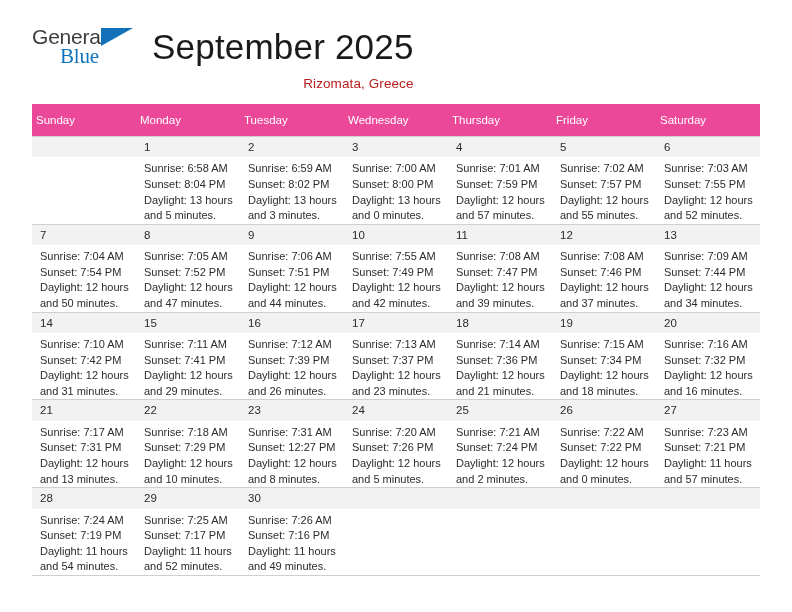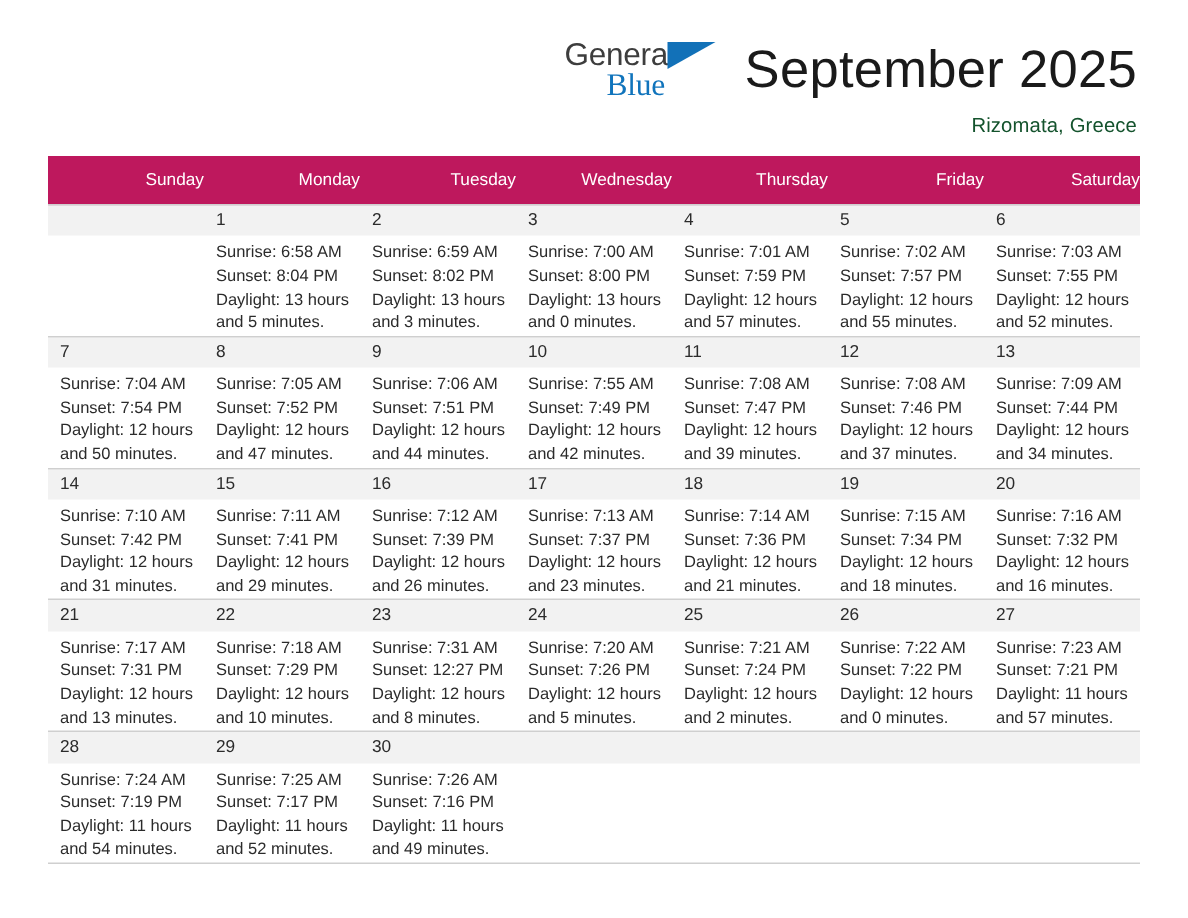--- a/index.html
+++ b/index.html
@@ -17,21 +17,21 @@
   .page {
     position: relative;
     width: 792px;
     height: 612px;
     box-sizing: border-box;
   }
 
   
   .header {
     display: flex;
-    justify-content: flex-end;
+    justify-content: flex-start;
     align-items: flex-start;
     padding: 26px 34px 0 32px;
     box-sizing: border-box;
     height: 104px;
   }
   .logo {
     position: relative;
     width: 120px;
     height: 52px;
     line-height: 1;
@@ -72,40 +72,40 @@
   .cal-title {
     font-size: 35px;
     font-weight: normal;
     color: #1a1a1a;
     letter-spacing: 0.2px;
     line-height: 1.1;
   }
   .cal-subtitle {
     margin-top: 9px;
     font-size: 13.5px;
-    color: #14532d;
+    color: #b91c1c;
     letter-spacing: 0.1px;
   }
 
   
   .cal-wrap {
     padding: 0 32px;
     box-sizing: border-box;
   }
   table.calendar {
     width: 728px;
     border-collapse: collapse;
     table-layout: fixed;
   }
   table.calendar th {
-    background: #be185d;
+    background: #ec4899;
     color: #ffffff;
     font-size: 11.5px;
     font-weight: normal;
-    text-align: right;
+    text-align: left;
     padding: 6px 0 6px 4px;
     height: 20px;
     border: none;
   }
   table.calendar td {
     vertical-align: top;
     border-top: 1px solid #cfcfcf;
     border-bottom: 1px solid #cfcfcf;
     padding: 0;
     height: 84px;

